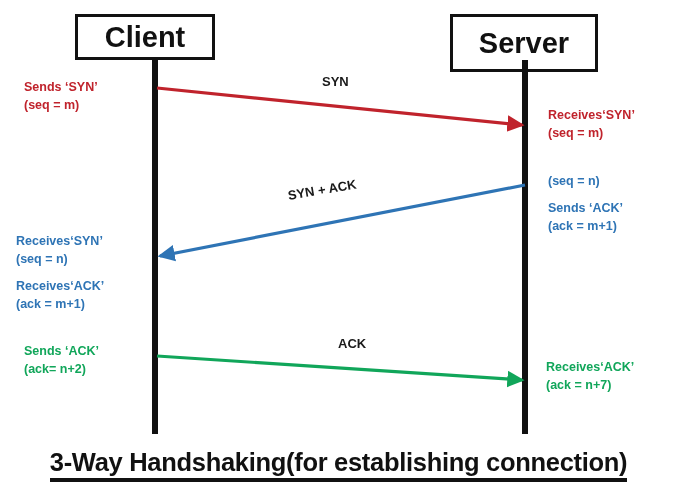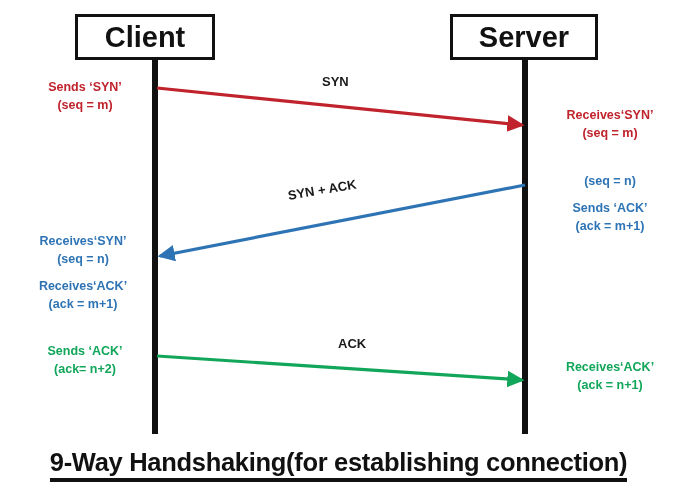--- a/index.html
+++ b/index.html
@@ -27,21 +27,21 @@
     box-sizing: border-box;
   }
   .participant-label {
     font-size: 29px;
     font-weight: bold;
     color: #111111;
     letter-spacing: 0px;
     line-height: 1;
   }
   #client-box { left: 75px;  top: 14px; width: 140px; height: 46px; }
-  #server-box { left: 450px; top: 14px; width: 148px; height: 46px; }
+  #server-box { left: 450px; top: 14px; width: 148px; height: 58px; }
 
   
   .lifeline {
     position: absolute;
     width: 6px;
     background: #111111;
     top: 60px;
     height: 374px;
   }
   #client-lifeline { left: 152px; }
@@ -57,21 +57,21 @@
 
   
   .annotation {
     position: absolute;
     font-size: 12.5px;
     font-weight: bold;
     line-height: 1.45;
     white-space: nowrap;
   }
   .annotation .line { display: block; }
-  .annotation.center  { text-align: center; }
+  .annotation.center  { text-align: left; }
 
   .c-red   { color: #c0232c; }
   .c-blue  { color: #2e74b5; }
   .c-green { color: #11a65a; }
 
   
   #ann-client-syn      { left: 24px;  top: 78px;  width: 122px; }
   #ann-server-syn      { left: 548px; top: 106px; width: 124px; }
   #ann-server-synack   { left: 548px; top: 172px; width: 124px; }
   #ann-client-synack   { left: 16px;  top: 232px; width: 134px; }
@@ -181,20 +181,20 @@
     </div>
   </div>
 
   <div class="annotation center c-green" id="ann-client-ack">
     <span class="line">Sends ‘ACK’</span>
     <span class="line">(ack= n+2)</span>
   </div>
 
   <div class="annotation center c-green" id="ann-server-ack">
     <span class="line">Receives‘ACK’</span>
-    <span class="line">(ack = n+1)</span>
+    <span class="line">(ack = n+7)</span>
   </div>
 
   <div id="diagram-title">
-    <span class="underline-text">9-Way Handshaking(for establishing connection)</span>
+    <span class="underline-text">3-Way Handshaking(for establishing connection)</span>
   </div>
 
 </div>
 
 </body></html>

